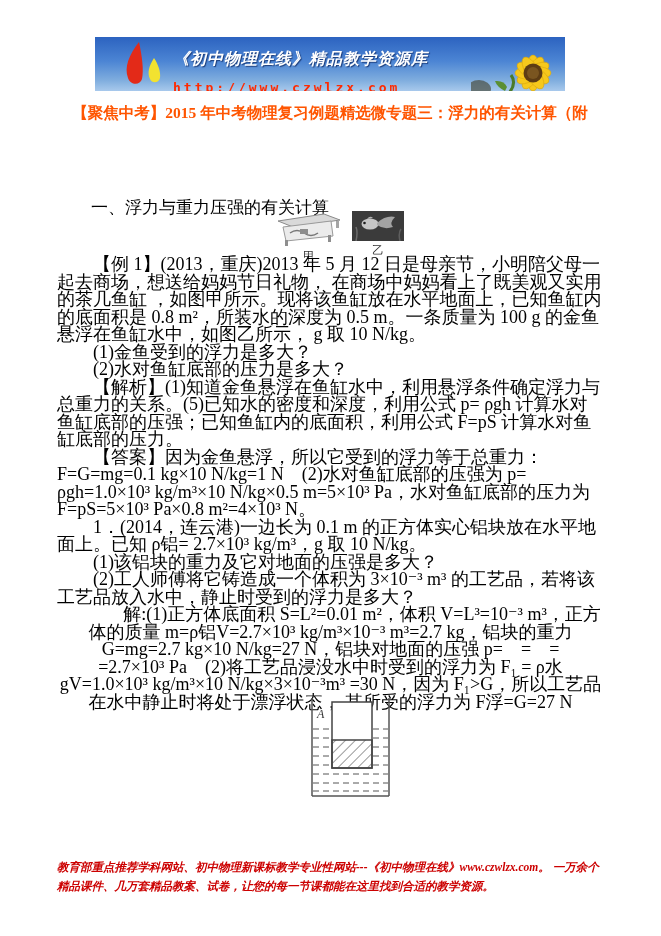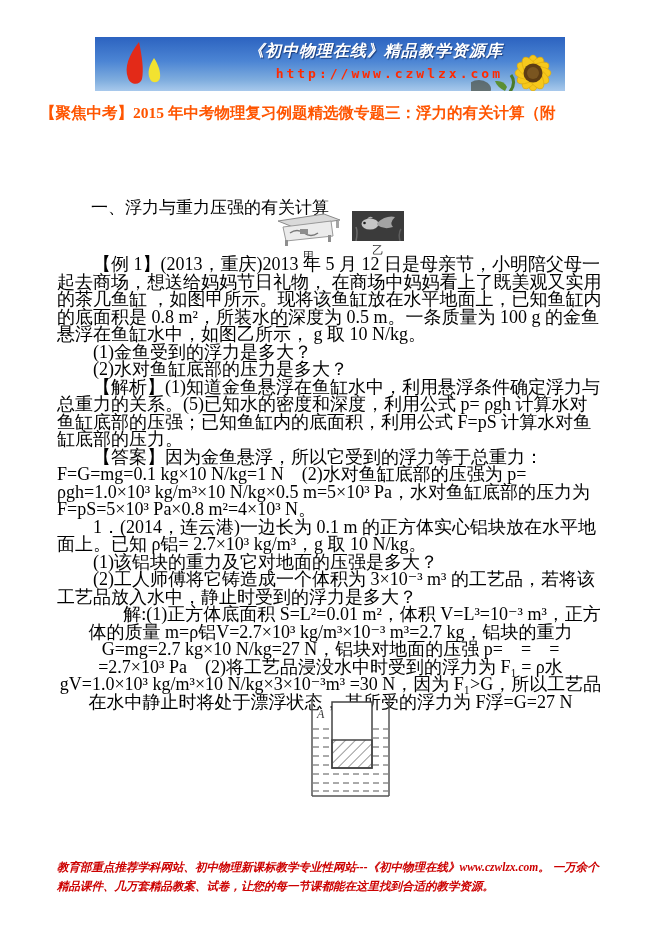--- a/index.html
+++ b/index.html
@@ -3,29 +3,29 @@
 <meta charset="utf-8">
 <style>
   html,body{margin:0;padding:0;background:#ffffff;}
   .page{position:relative;width:661px;height:936px;background:#ffffff;overflow:hidden;
         font-family:"Liberation Serif","DejaVu Serif",serif;color:#000;}
 
   
   .banner{position:absolute;left:95px;top:37px;width:470px;height:54px;overflow:hidden;
           background:linear-gradient(180deg,#2c63c0 0%,#4c85d4 45%,#7fadde 80%,#a8c9ec 100%);}
   .banner-logo{position:absolute;left:18px;top:4px;}
-  .banner-text{position:absolute;left:78px;top:4px;width:330px;text-align:right;}
+  .banner-text{position:absolute;left:78px;top:12px;width:330px;text-align:left;}
   .banner-title{color:#ffffff;font-weight:bold;font-size:16px;letter-spacing:1px;
                 font-style:italic;text-shadow:1px 1px 1px #1b3c7a;white-space:nowrap;}
   .banner-url{color:#ff2a00;font-family:"DejaVu Sans Mono","Liberation Mono",monospace;
-              font-weight:bold;font-size:13px;letter-spacing:3px;margin-top:4px;white-space:nowrap;}
+              font-weight:bold;font-size:13px;letter-spacing:3px;margin-top:10px;white-space:nowrap;}
   .banner-sunflower{position:absolute;right:2px;bottom:-4px;}
 
   
-  .doc-title{position:absolute;left:40px;top:96px;width:580px;text-align:left;
+  .doc-title{position:absolute;left:40px;top:96px;width:580px;text-align:center;
              color:#ff5500;font-weight:bold;font-size:15.5px;line-height:34px;}
 
   
   .section-heading{position:absolute;left:91px;top:196px;font-size:17px;color:#000;}
 
   
   .figures-row{position:absolute;left:276px;top:211px;display:flex;gap:10px;}
   .figure{display:flex;flex-direction:column;align-items:center;}
   .figure-label{font-size:11.5px;margin-top:2px;color:#333;}
 

